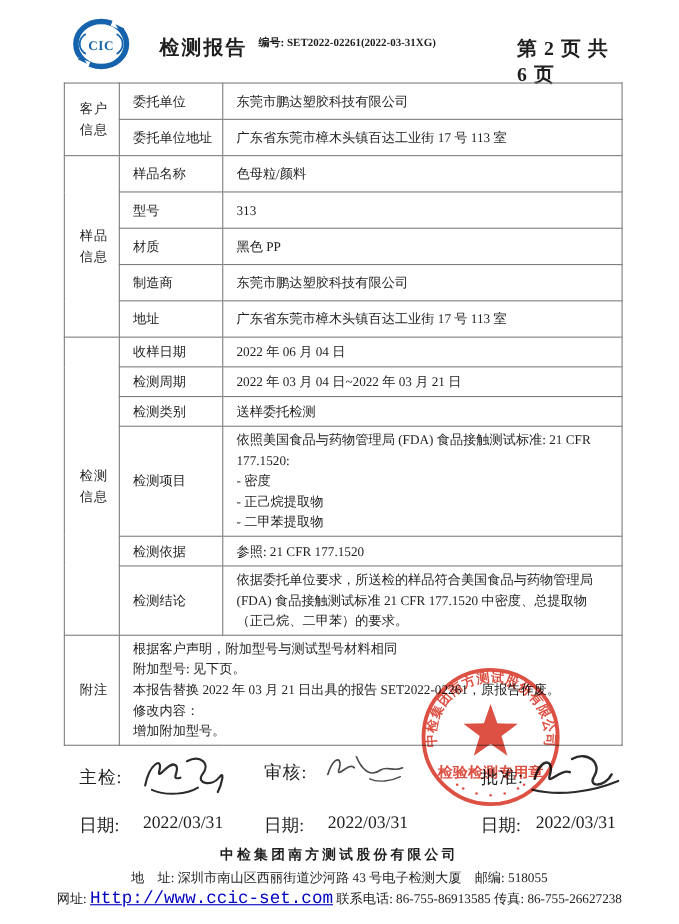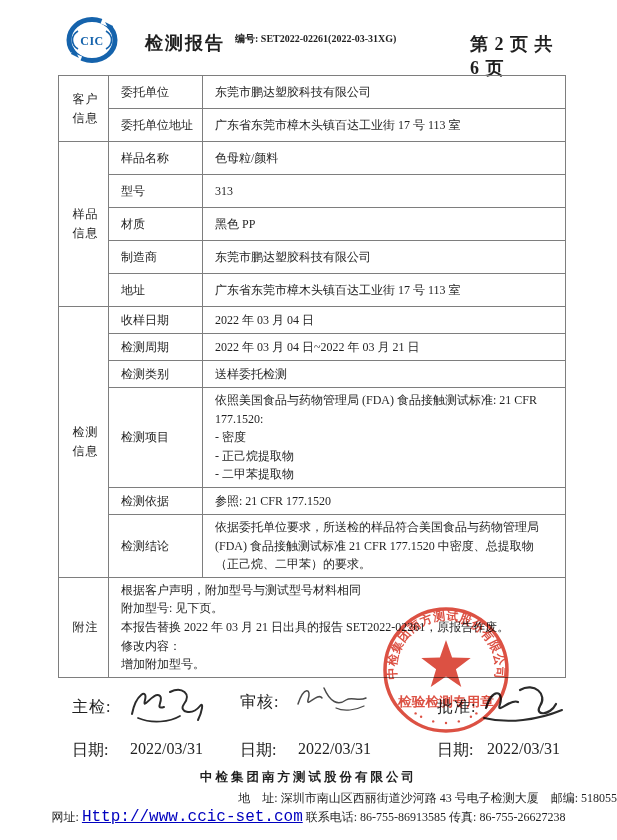--- a/index.html
+++ b/index.html
@@ -40,21 +40,21 @@
   .siglabel{position:absolute;font-size:16px;letter-spacing:1px;}
   .sigdate{position:absolute;font-size:16px;}
   .sigimg{position:absolute;}
 
   
   .stamp{position:absolute;left:379px;top:603px;mix-blend-mode:multiply;}
 
   
   .footer{position:absolute;left:0;width:617px;text-align:center;}
   .f-company{top:769px;font-size:12.5px;font-weight:bold;letter-spacing:3px;}
-  .f-addr{top:790px;font-size:12px;text-align:right;}
+  .f-addr{top:790px;font-size:12px;}
   .f-contact{top:808px;font-size:12px;}
   .f-link{color:#0000bf;text-decoration:underline;font-family:"Liberation Mono","DejaVu Sans Mono",monospace;font-size:16px;}
 </style>
 </head>
 <body>
 
 <div class="page">
 
   <div class="header">
     <svg class="logo" width="56" height="48" viewBox="0 0 56 48">
@@ -111,21 +111,21 @@
       </tr>
       <tr class="h33">
         <td>地址</td>
         <td class="val">广东省东莞市樟木头镇百达工业街 17 号 113 室</td>
       </tr>
 
       <tr class="h27">
         <td class="sec" rowspan="6">检测
 信息</td>
         <td>收样日期</td>
-        <td class="val">2022 年 03 月 04 日</td>
+        <td class="val">2022 年 06 月 04 日</td>
       </tr>
       <tr class="h27">
         <td>检测周期</td>
         <td class="val">2022 年 03 月 04 日~2022 年 03 月 21 日</td>
       </tr>
       <tr class="h27">
         <td>检测类别</td>
         <td class="val">送样委托检测</td>
       </tr>
       <tr class="hitems">

